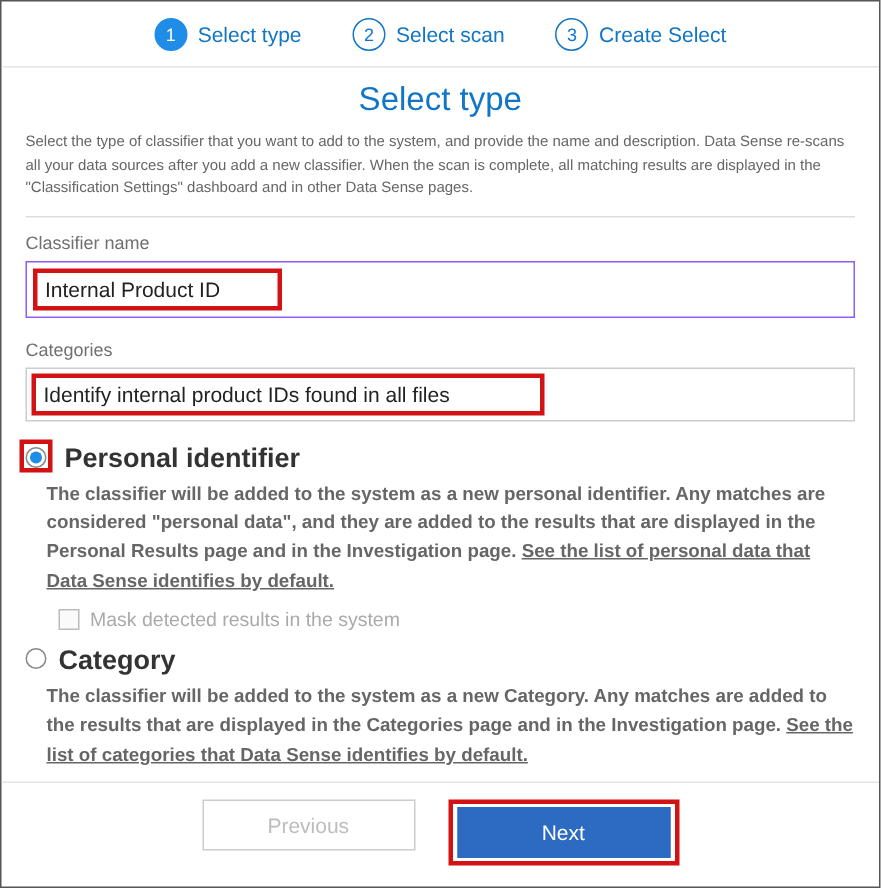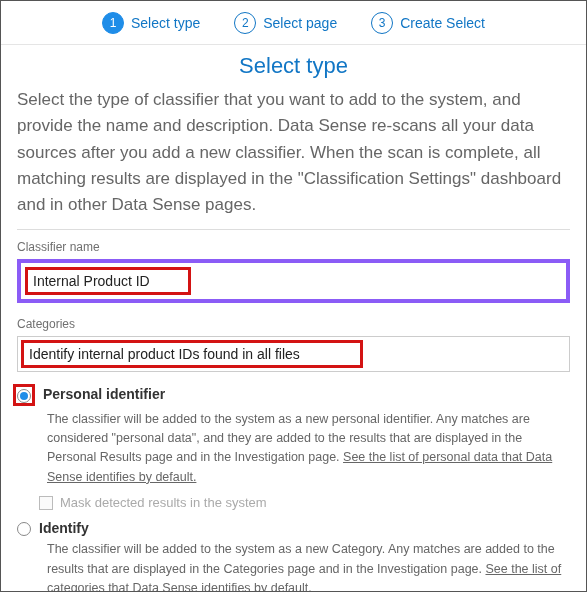--- a/index.html
+++ b/index.html
@@ -47,21 +47,21 @@
     padding: 8px 16px 0;
   }
   .page-title {
     text-align: center;
     color: #1176c5;
     font-size: 22px;
     font-weight: 400;
     margin-bottom: 8px;
   }
   .intro {
-    font-size: 17px;
+    font-size: 10px;
     color: #666;
     line-height: 1.55;
     margin-bottom: 10px;
   }
   .hr {
     border: none;
     border-top: 1px solid #ddd;
     margin: 6px 0 10px;
   }
   .field-label {
@@ -109,28 +109,29 @@
     display: inline-flex;
     align-items: center;
     justify-content: center;
     width: 22px;
     height: 22px;
     margin-left: -4px;
     margin-top: -2px;
   }
   .opt-title {
     font-weight: 700;
-    font-size: 14px;
+    font-size: 18px;
     color: #333;
   }
   .opt-desc {
     font-size: 12.5px;
     color: #666;
     line-height: 1.55;
-    margin: 4px 0 8px 30px;
+    margin: 4px 0 8px 14px;
+    font-weight: bold;
   }
   .opt-desc .u { text-decoration: underline; }
   .checkbox-row {
     display: flex;
     align-items: center;
     gap: 7px;
     margin-left: 22px;
     margin-bottom: 10px;
   }
   .checkbox {
@@ -179,36 +180,36 @@
 </head>
 <body>
 
 <div class="stepper">
   <div class="step active">
     <span class="step-circle">1</span>
     <span>Select type</span>
   </div>
   <div class="step">
     <span class="step-circle">2</span>
-    <span>Select page</span>
+    <span>Select scan</span>
   </div>
   <div class="step">
     <span class="step-circle">3</span>
     <span>Create Select</span>
   </div>
 </div>
 
 <div class="main">
   <h1 class="page-title">Select type</h1>
   <p class="intro">Select the type of classifier that you want to add to the system, and provide the name and description. Data Sense re-scans all your data sources after you add a new classifier. When the scan is complete, all matching results are displayed in the "Classification Settings" dashboard and in other Data Sense pages.</p>
   <hr class="hr">
 
   <div class="field-block">
     <div class="field-label">Classifier name</div>
-    <div style="border:4px solid #8b5cf6; padding:4px;">
+    <div style="border:1px solid #8b5cf6; padding:4px;">
       <span class="hl-red-thick">
         <input class="text-input" style="border: none; width: 158px; padding: 2px 4px;" value="Internal Product ID">
       </span>
     </div>
   </div>
 
   <div class="field-block">
     <div class="field-label">Categories</div>
     <div style="border:1px solid #ccc; padding:3px;">
       <span class="hl-red-thick" style="display:inline-block;">
@@ -229,21 +230,21 @@
     </p>
     <div class="checkbox-row">
       <span class="checkbox"></span>
       <span class="checkbox-label">Mask detected results in the system</span>
     </div>
   </div>
 
   <div>
     <div class="opt-row">
       <span class="radio" style="margin-left:0;"></span>
-      <span class="opt-title">Identify</span>
+      <span class="opt-title">Category</span>
     </div>
     <p class="opt-desc">
       <span>The classifier will be added to the system as a new Category. Any matches are added to the results that are displayed in the Categories page and in the Investigation page. </span><span class="u">See the list of categories that Data Sense identifies by default.</span>
     </p>
   </div>
 </div>
 
 <div class="footer">
   <button class="btn btn-prev">Previous</button>
   <span class="btn-next-hl">

